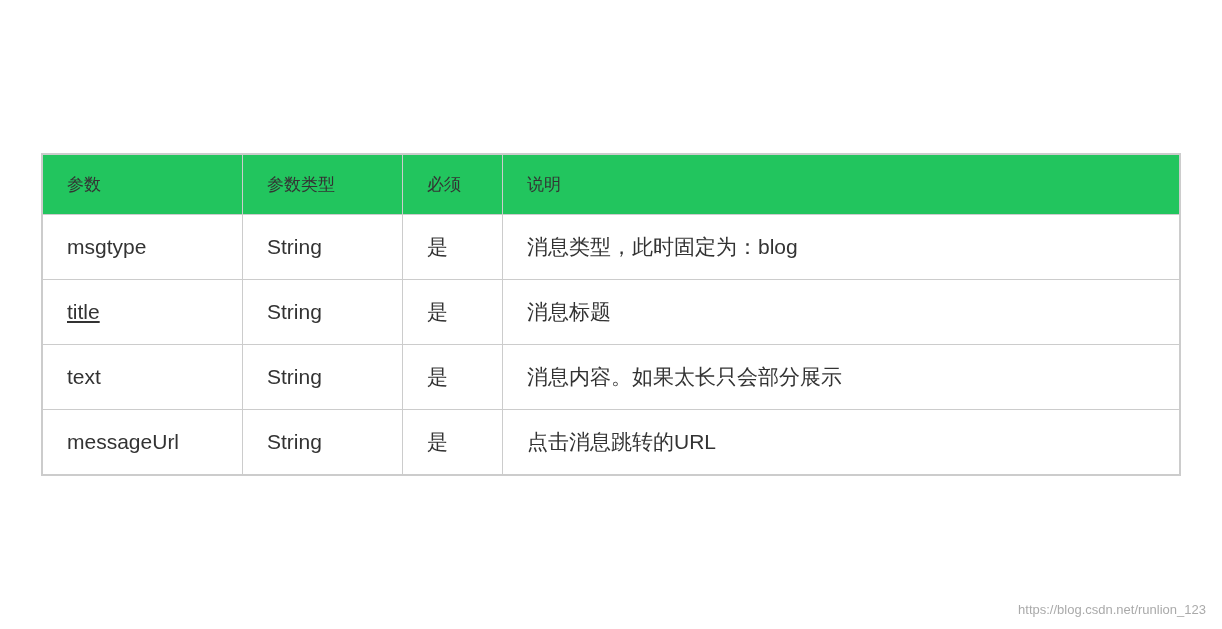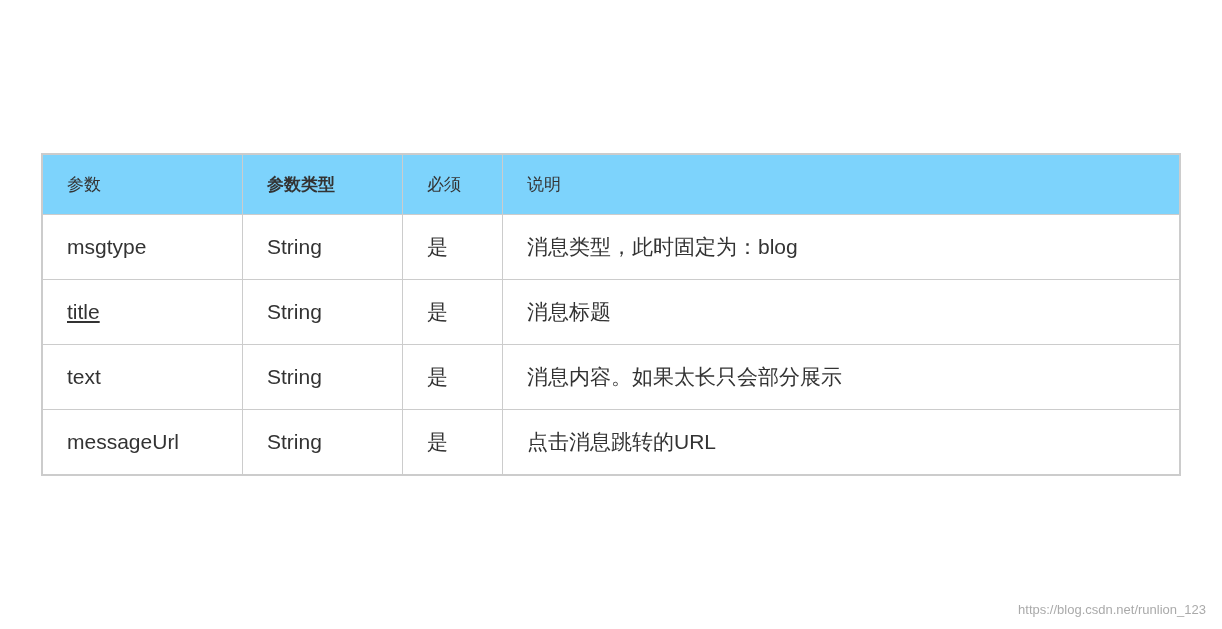--- a/index.html
+++ b/index.html
@@ -25,21 +25,21 @@
       width: 1140px;
       border: 1px solid #cccccc;
     }
 
     table {
       width: 100%;
       border-collapse: collapse;
     }
 
     thead tr {
-      background-color: #7dd3fc;
+      background-color: #22c55e;
     }
 
     th, td {
       border: 1px solid #cccccc;
       padding: 18px 24px;
       text-align: left;
       vertical-align: middle;
       font-weight: normal;
     }
 
@@ -52,21 +52,20 @@
       font-size: 21px;
       color: #333333;
     }
 
     .col-param {
       width: 200px;
     }
 
     .col-type {
       width: 160px;
-      font-weight: bold;
     }
 
     .col-required {
       width: 100px;
     }
 
     .col-desc {
       width: auto;
     }
 

